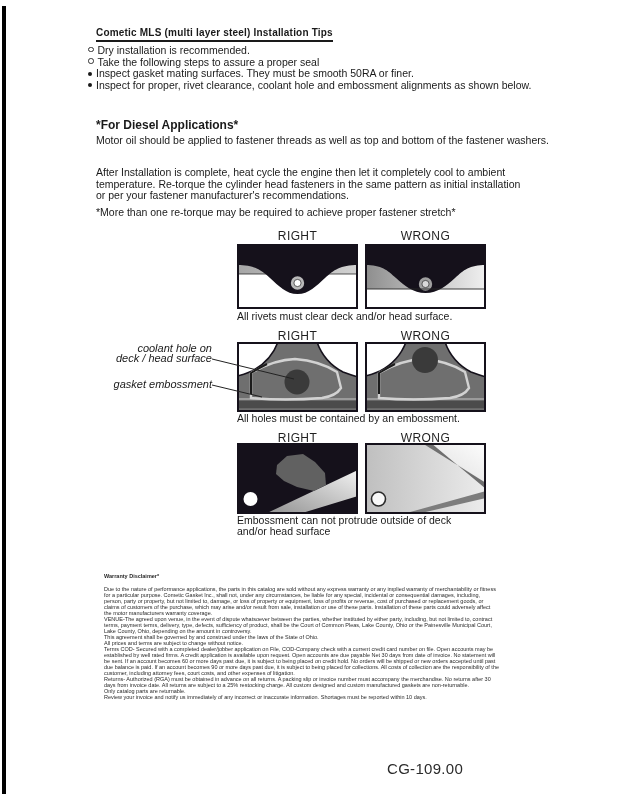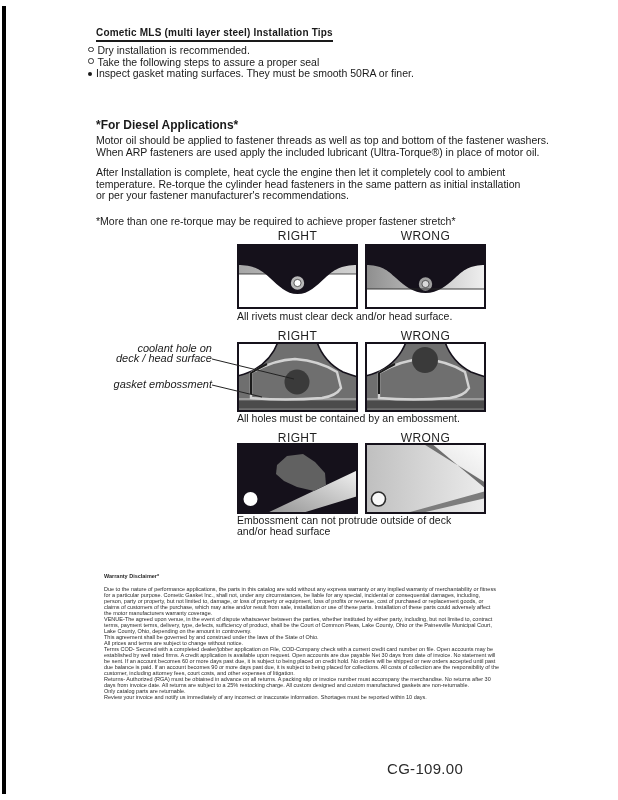--- a/index.html
+++ b/index.html
@@ -11,21 +11,21 @@
          border-bottom:2px solid #1a1a1a;padding-bottom:2px;white-space:nowrap;}
   .bullets{left:88px;top:45px;font-size:10.5px;line-height:11.5px;white-space:nowrap;}
   .b-row{display:block;}
   .sub{}
   .o-marker{display:inline-block;width:3.5px;height:3.5px;border:1px solid #333;
             border-radius:50%;margin-right:4px;vertical-align:2px;}
   .f-marker{display:inline-block;width:4px;height:4px;background:#1a1a1a;
             border-radius:50%;margin-right:4px;vertical-align:1.5px;}
   .diesel-h{left:96px;top:118px;font-size:12px;font-weight:bold;}
   .para{left:96px;font-size:10.5px;line-height:11.5px;white-space:nowrap;}
-  .p1{top:135px;} .p2{top:167px;} .note{top:216px;}
+  .p1{top:135px;} .p2{top:167px;} .note{top:207px;}
   .panel-label{width:121px;text-align:center;font-size:12px;letter-spacing:0.4px;color:#1f1f1f;}
   .caption{font-size:10.5px;line-height:11px;color:#1a1a1a;white-space:nowrap;}
   .panel{width:121px;}
   .side-label{width:100px;text-align:right;font-size:11px;line-height:10px;white-space:nowrap;font-style:italic;}
   .legal{left:104px;top:573px;width:395px;font-size:5.5px;line-height:6px;color:#2a2a2a;}
   .legal .lh{font-weight:bold;margin:0 0 7px 0;}
   .legal p{margin:0;}
   .m10{margin-bottom:10px;} .m6{margin-bottom:6px;} .m3{margin-bottom:3px;}
   .footer-code{left:387px;top:760px;font-size:15px;letter-spacing:0.3px;color:#2b2b2b;}
   svg{display:block;}
@@ -34,27 +34,27 @@
 <body>
 
 <div class="abs leftbar"></div>
 
 <div class="abs title">Cometic MLS (multi layer steel) Installation Tips</div>
 
 <div class="abs bullets">
   <div class="b-row"><span class="o-marker"></span><span>Dry installation is recommended.</span></div>
   <div class="b-row"><span class="o-marker"></span><span>Take the following steps to assure a proper seal</span></div>
   <div class="b-row sub"><span class="f-marker"></span><span>Inspect gasket mating surfaces.  They must be smooth 50RA or finer.</span></div>
+  <div class="b-row sub"><span class="f-marker"></span><span>Inspect for proper, rivet clearance, coolant hole and embossment alignments as shown below.</span></div>
 </div>
 
 <div class="abs diesel-h">*For Diesel Applications*</div>
 
 <div class="abs para p1">
   <div>Motor oil should be applied to fastener threads as well as top and bottom of the fastener washers.</div>
-  <div>When ARP fasteners are used apply the included lubricant (Ultra-Torque®) in place of motor oil.</div>
 </div>
 
 <div class="abs para p2">
   <div>After Installation is complete, heat cycle the engine then let it completely cool to ambient</div>
   <div>temperature. Re-torque the cylinder head fasteners in the same pattern as initial installation</div>
   <div>or per your fastener manufacturer's recommendations.</div>
 </div>
 
 <div class="abs para note">*More than one re-torque may be required to achieve proper fastener stretch*</div>
 

